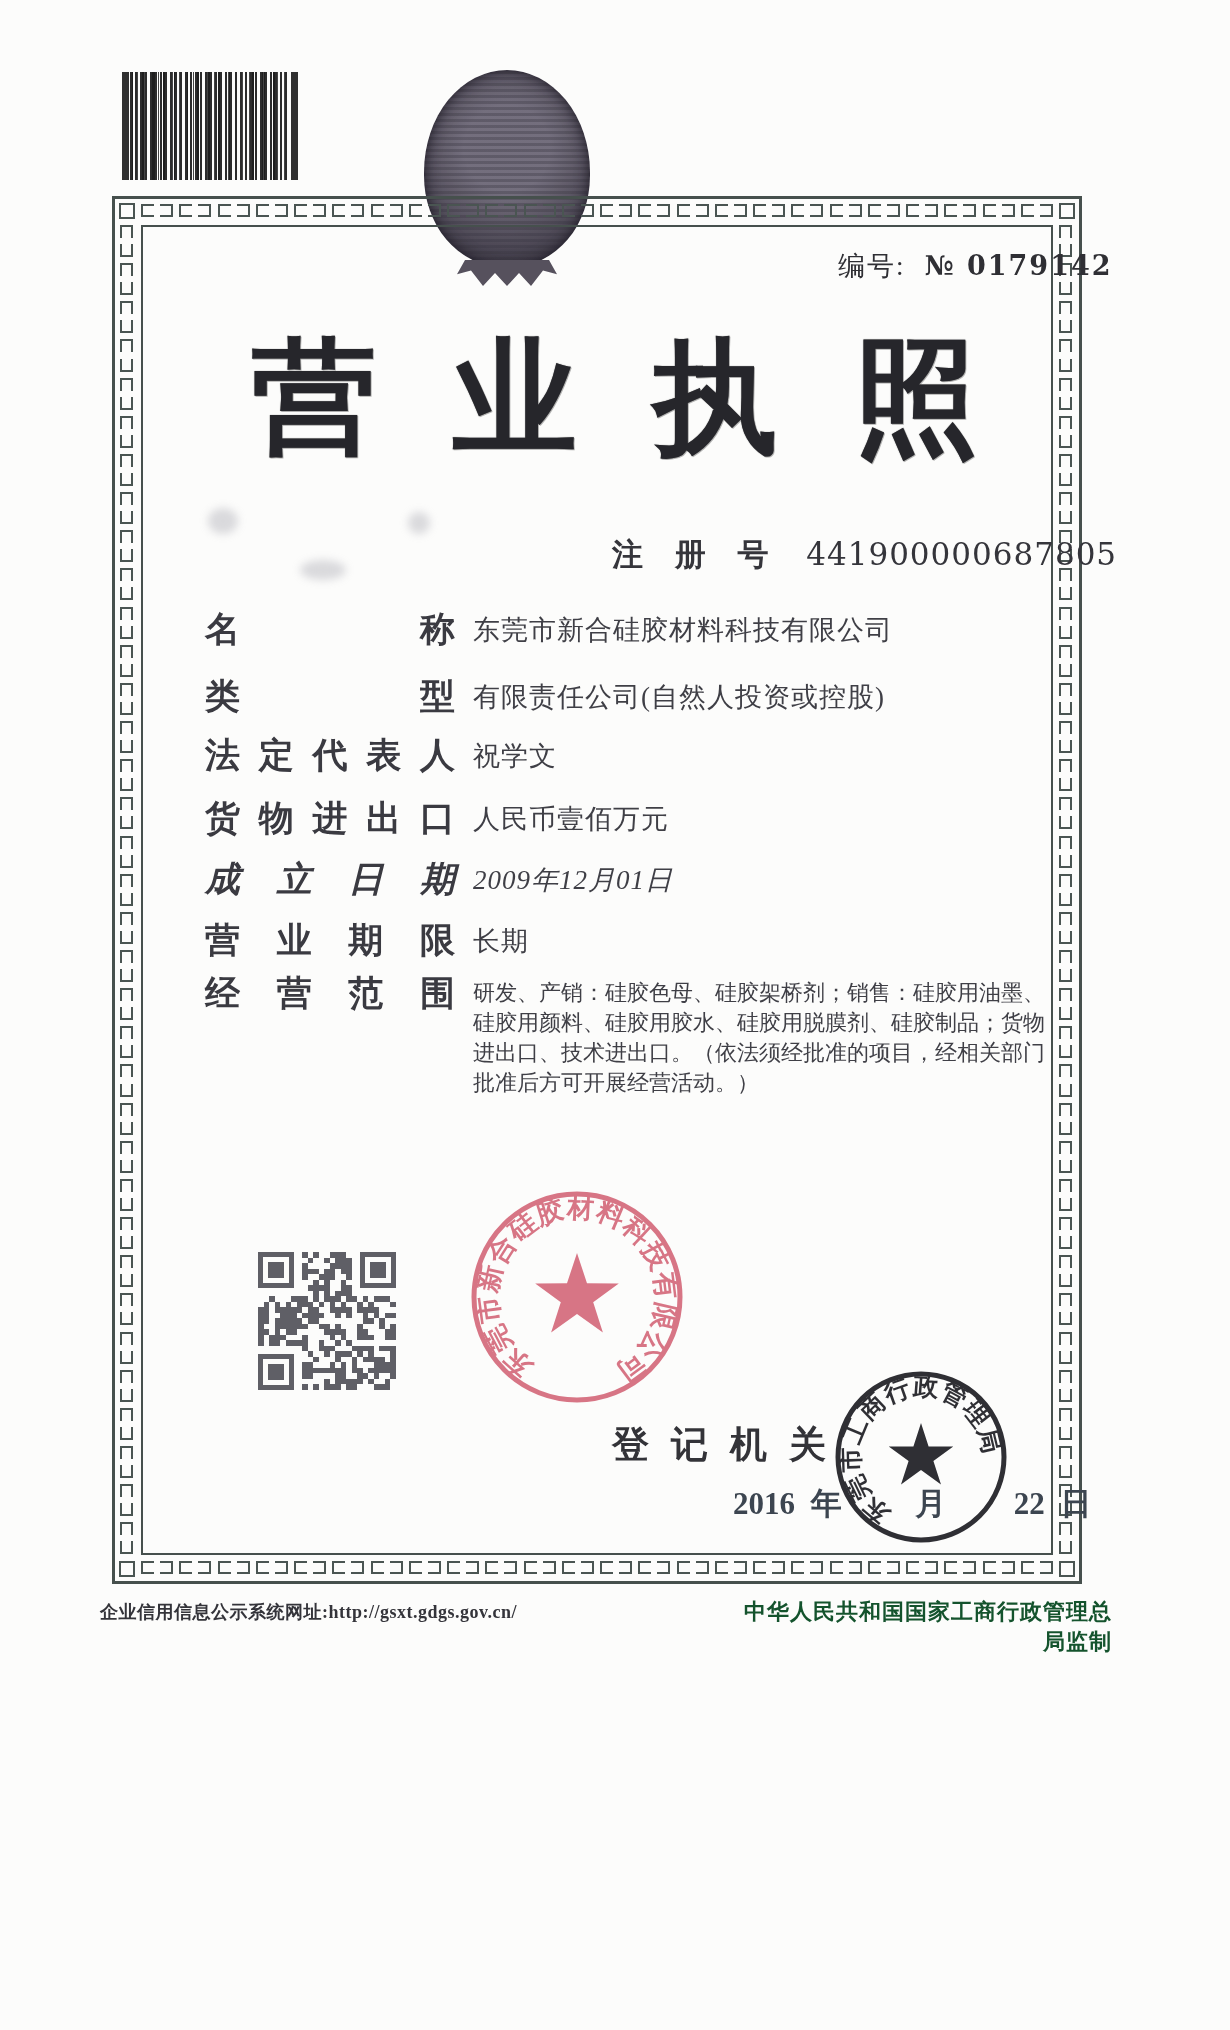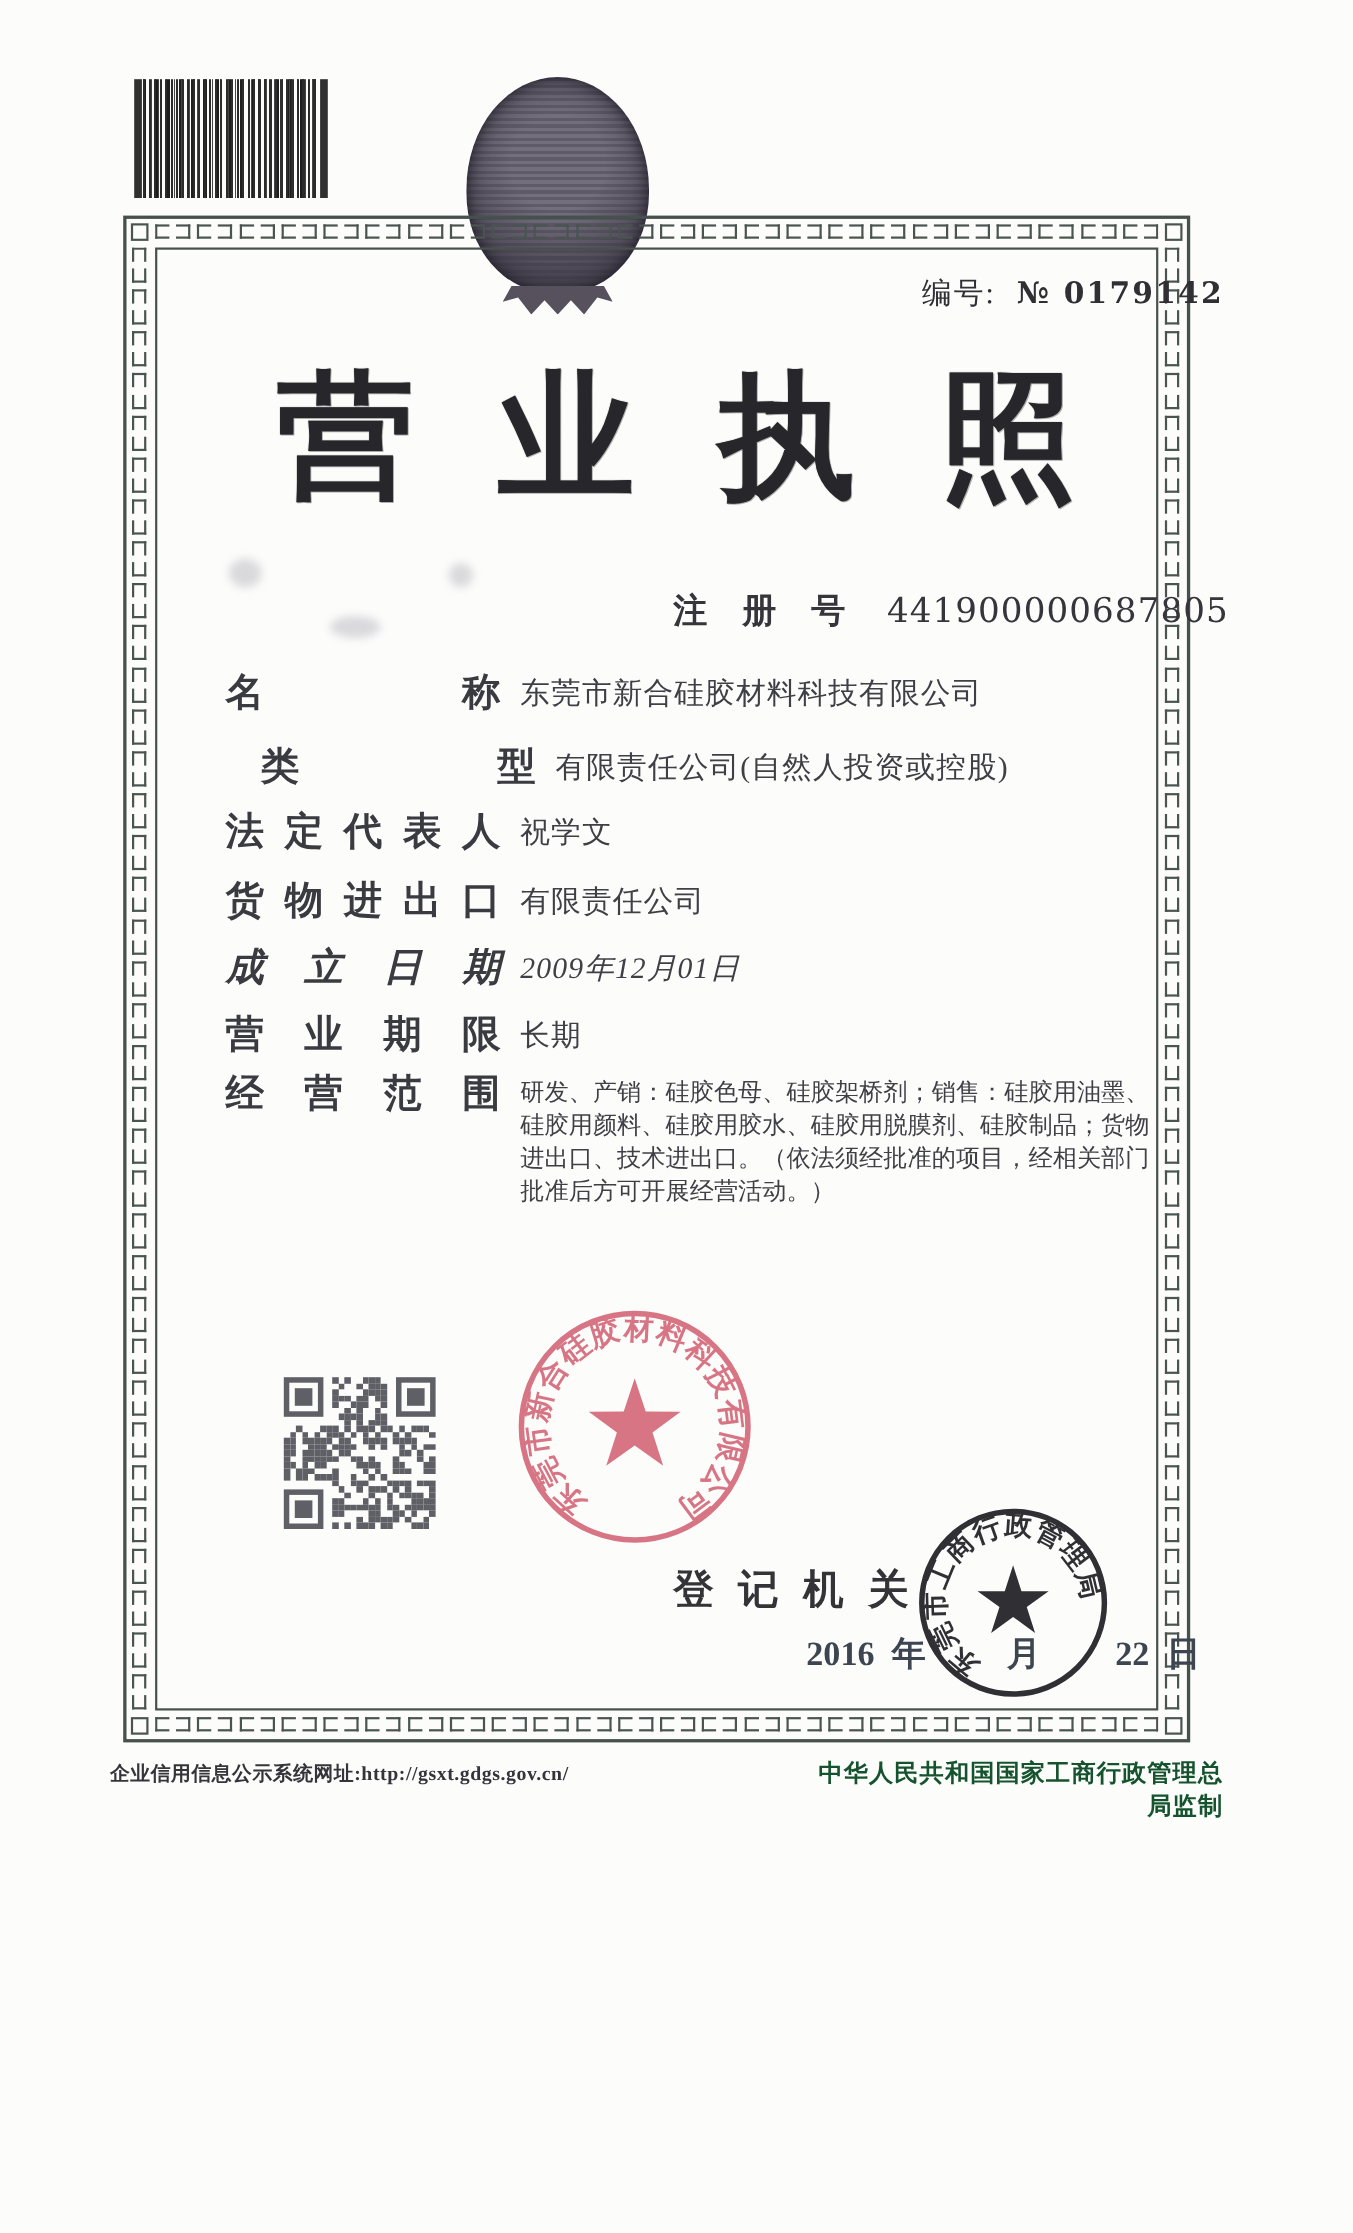--- a/index.html
+++ b/index.html
@@ -391,31 +391,31 @@
 <div class="abs regline">
   <span class="lab">注 册 号</span>
   <span class="num">441900000687805</span>
 </div>
 
 <div class="abs rows" id="rows">
   <div class="row" style="margin-top: 0px;">
     <span class="lab">名称</span><span class="val">东莞市新合硅胶材料科技有限公司</span>
   </div>
 
-  <div class="row" style="margin-top: 20px; margin-left: 32px;">
+  <div class="row" style="margin-top: 20px;">
     <span class="lab">类型</span><span class="val">有限责任公司(自然人投资或控股)</span>
   </div>
 
 
   <div class="row" style="margin-top: 12px;">
     <span class="lab">法定代表人</span><span class="val">祝学文</span>
   </div>
 
   <div class="row" style="margin-top: 16px;">
-    <span class="lab">货物进出口</span><span class="val">有限责任公司</span>
+    <span class="lab">货物进出口</span><span class="val">人民币壹佰万元</span>
   </div>
 
   <div class="row" style="margin-top: 14px; font-style: italic;">
     <span class="lab">成立日期</span><span class="val">2009年12月01日</span>
   </div>
 
   <div class="row" style="margin-top: 14px;">
     <span class="lab">营业期限</span><span class="val">长期</span>
   </div>
 

